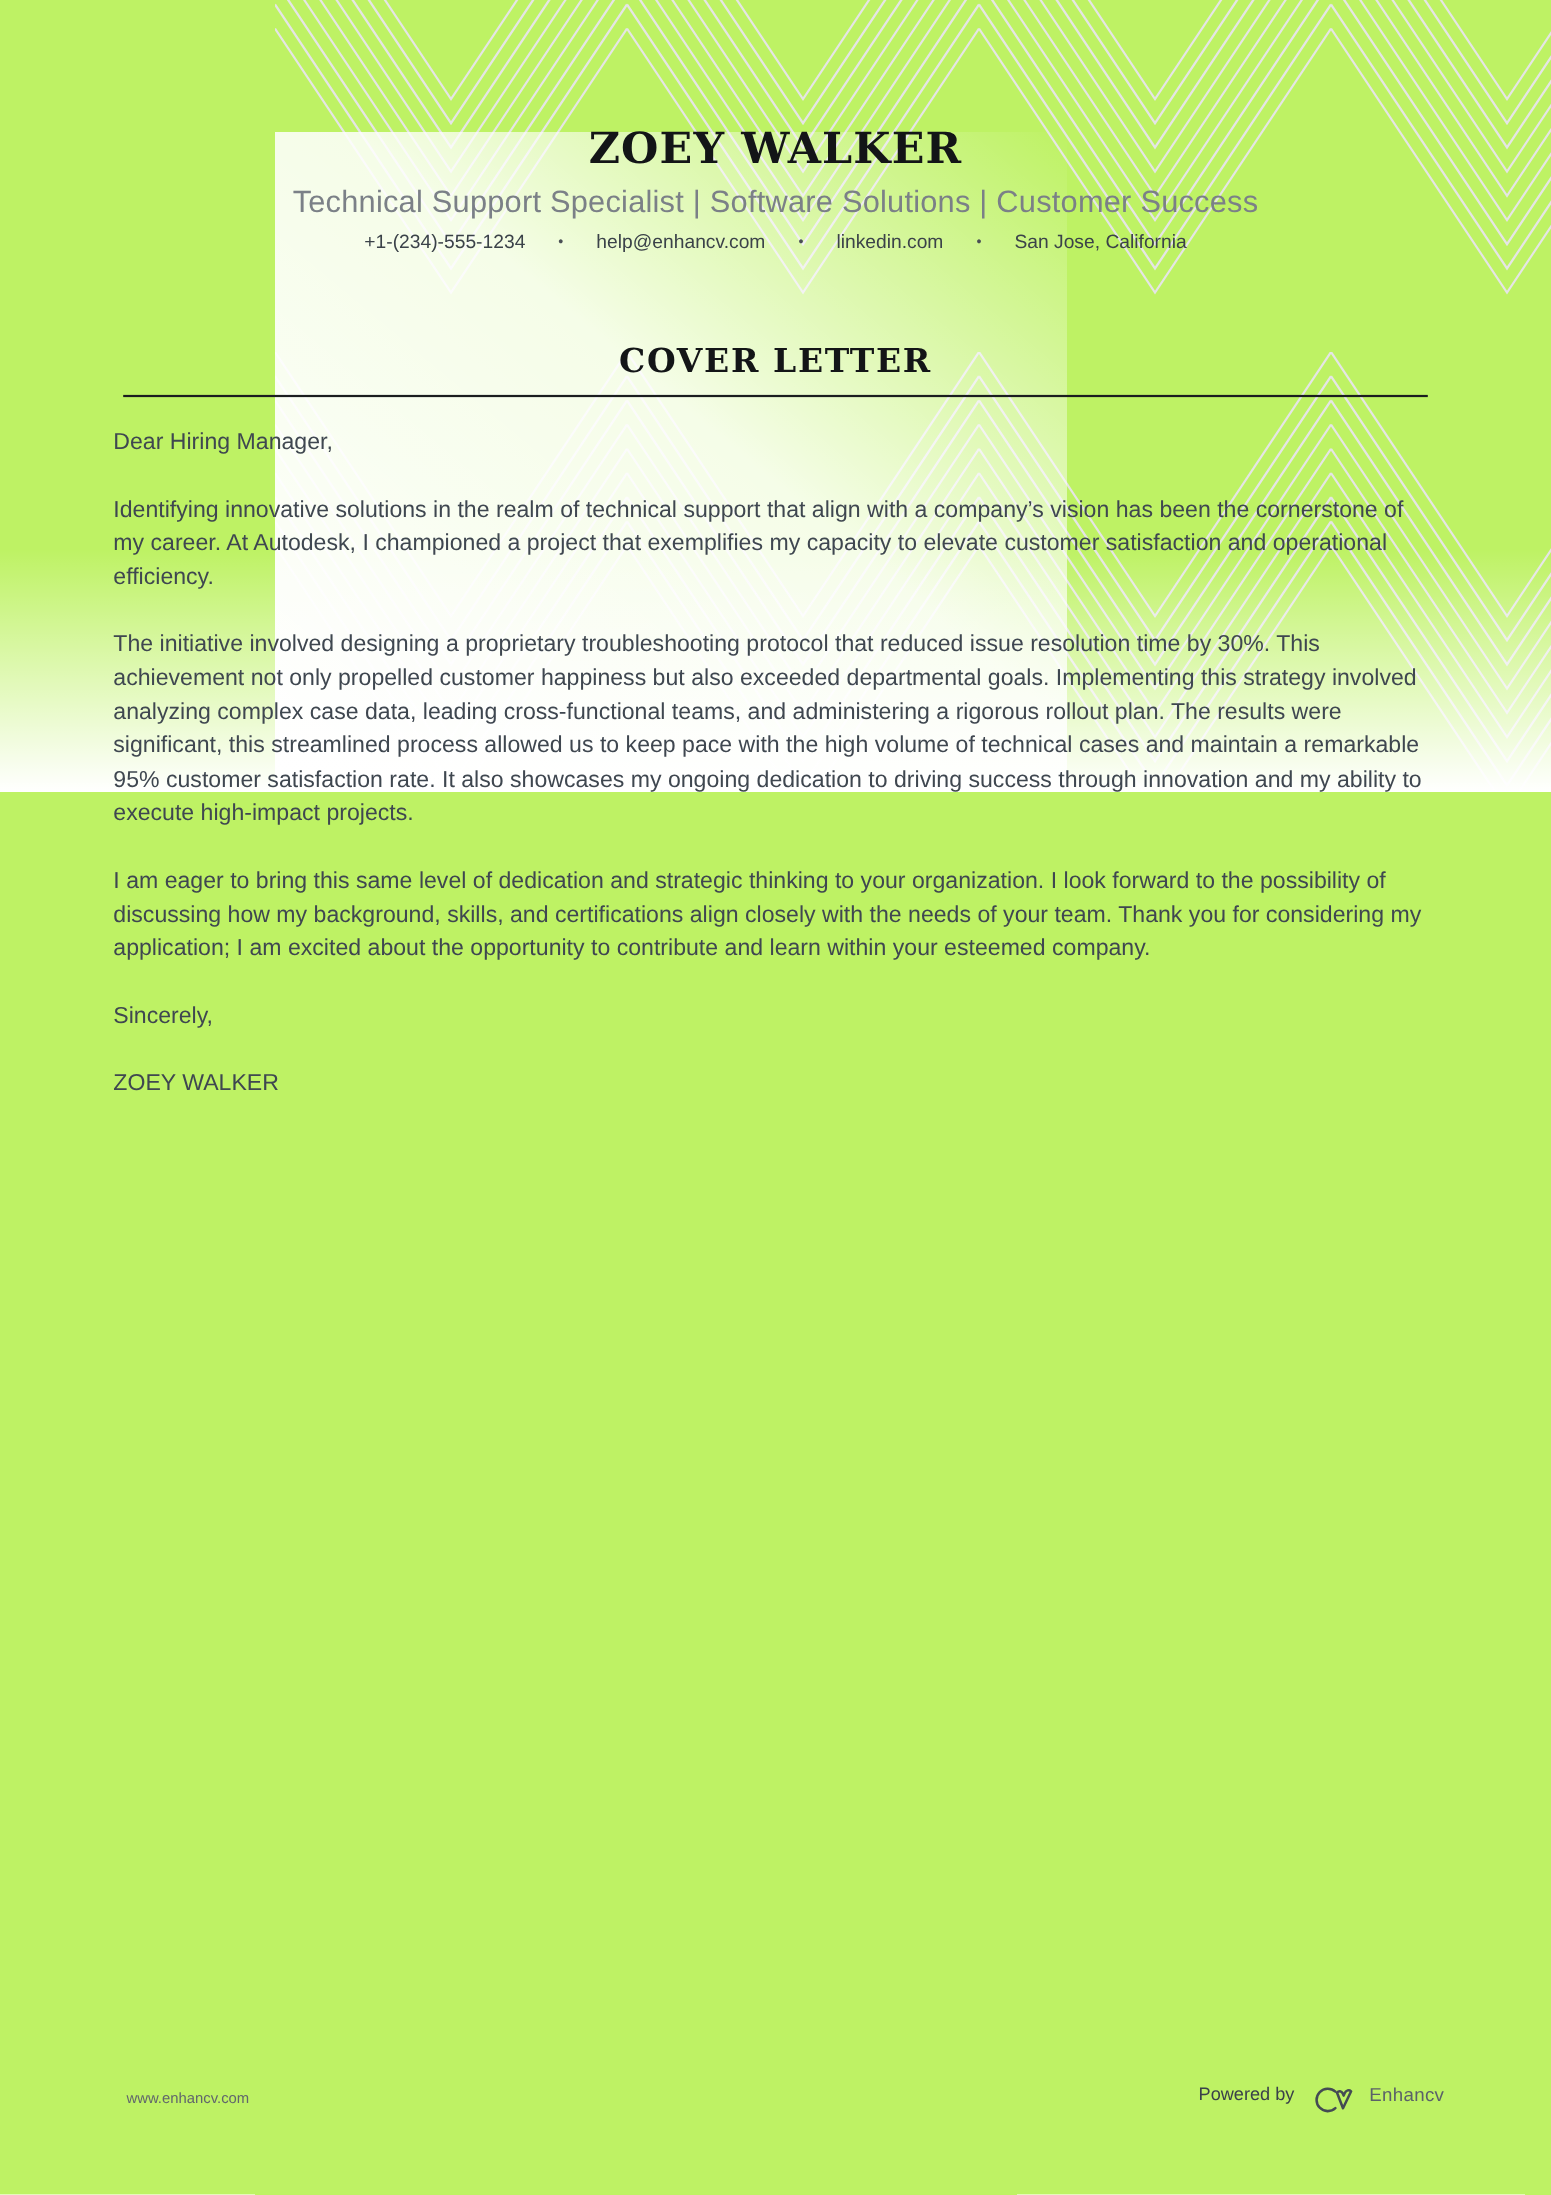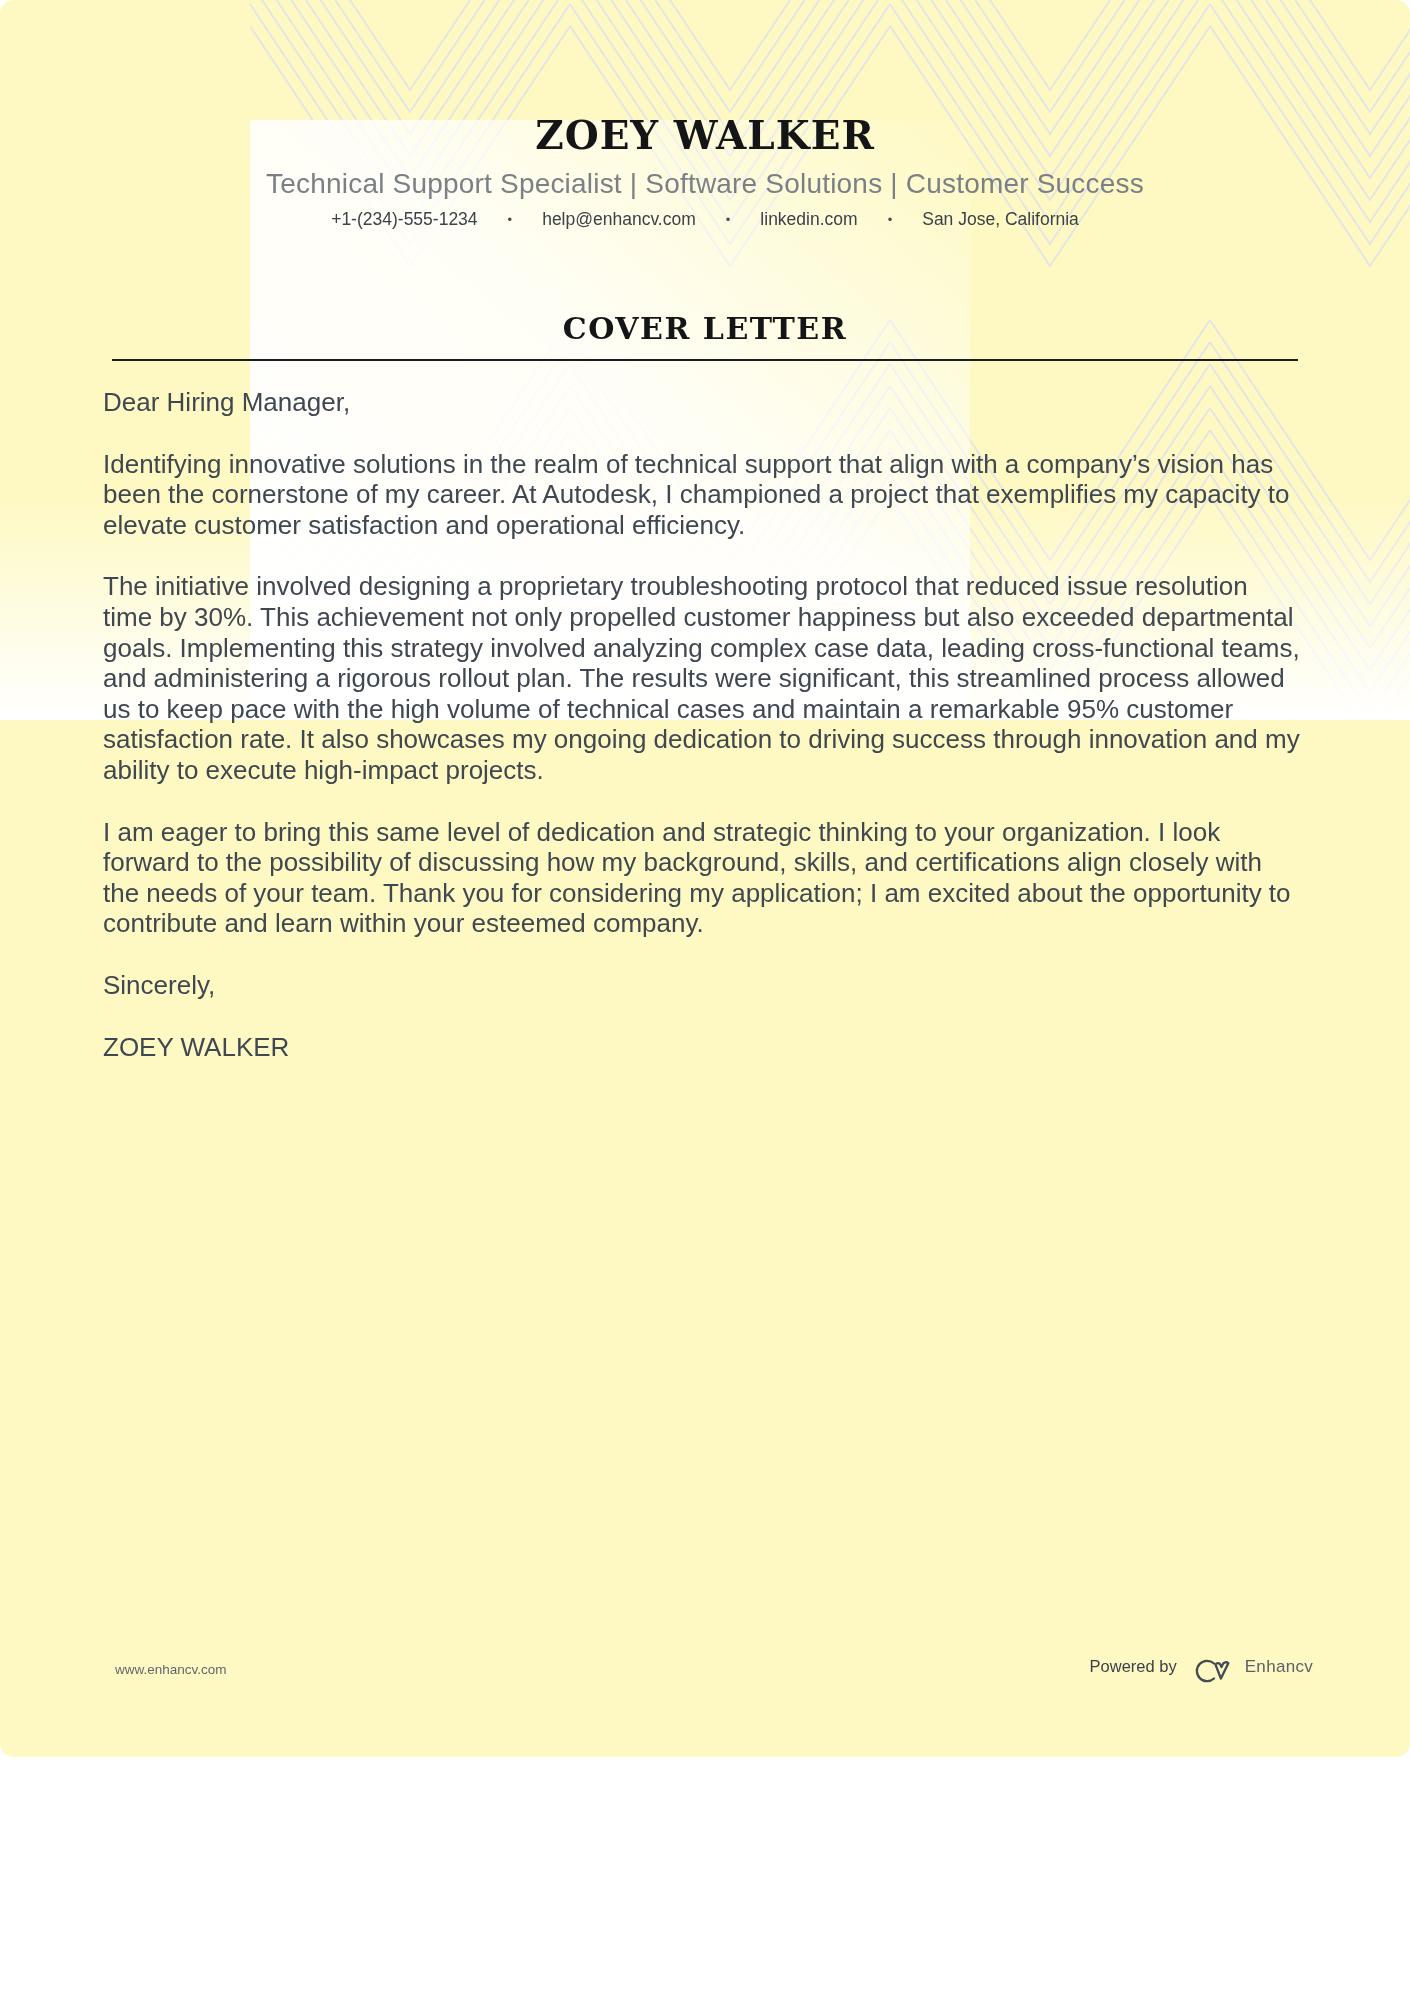--- a/index.html
+++ b/index.html
@@ -1,22 +1,21 @@
 <!DOCTYPE html>
 <html><head>
 <meta charset="utf-8">
 <style>
   html,body{margin:0;padding:0;background:#fff;}
   .page{
     position:relative;
-    width:1410px;height:1757px;
-    background:#fef9c3;
+    width:1410px;height:1995px;
+    background:#bef264;
     overflow:hidden;
     font-family:"Liberation Sans","DejaVu Sans",sans-serif;
-    border-radius:14px;
   }
   .bg-pattern{position:absolute;top:0;left:0;pointer-events:none;}
 
   
   .header{position:absolute;top:0;left:0;right:0;text-align:center;}
   .person-name{
     margin:112px 0 0;
     font-family:"DejaVu Serif","Liberation Serif",serif;
     font-weight:700;
     font-size:39px;
@@ -48,21 +47,21 @@
     font-size:30px;
     letter-spacing:1.5px;
     color:#131517;
   }
   .rule{margin:13px 112px 0 112px;border-top:2px solid #1b1d1f;height:0;}
 
   
   .letter{position:absolute;top:387px;left:103px;width:1200px;}
   .letter p{
     margin:0 0 31px 0;
-    font-size:26px;
+    font-size:21px;
     line-height:30.6px;
     color:#3f4750;
     text-align:left;
   }
 
   
   .site-link{
     position:absolute;left:115px;bottom:80px;
     font-size:13.5px;color:#61666c;text-decoration:none;cursor:pointer;
   }

